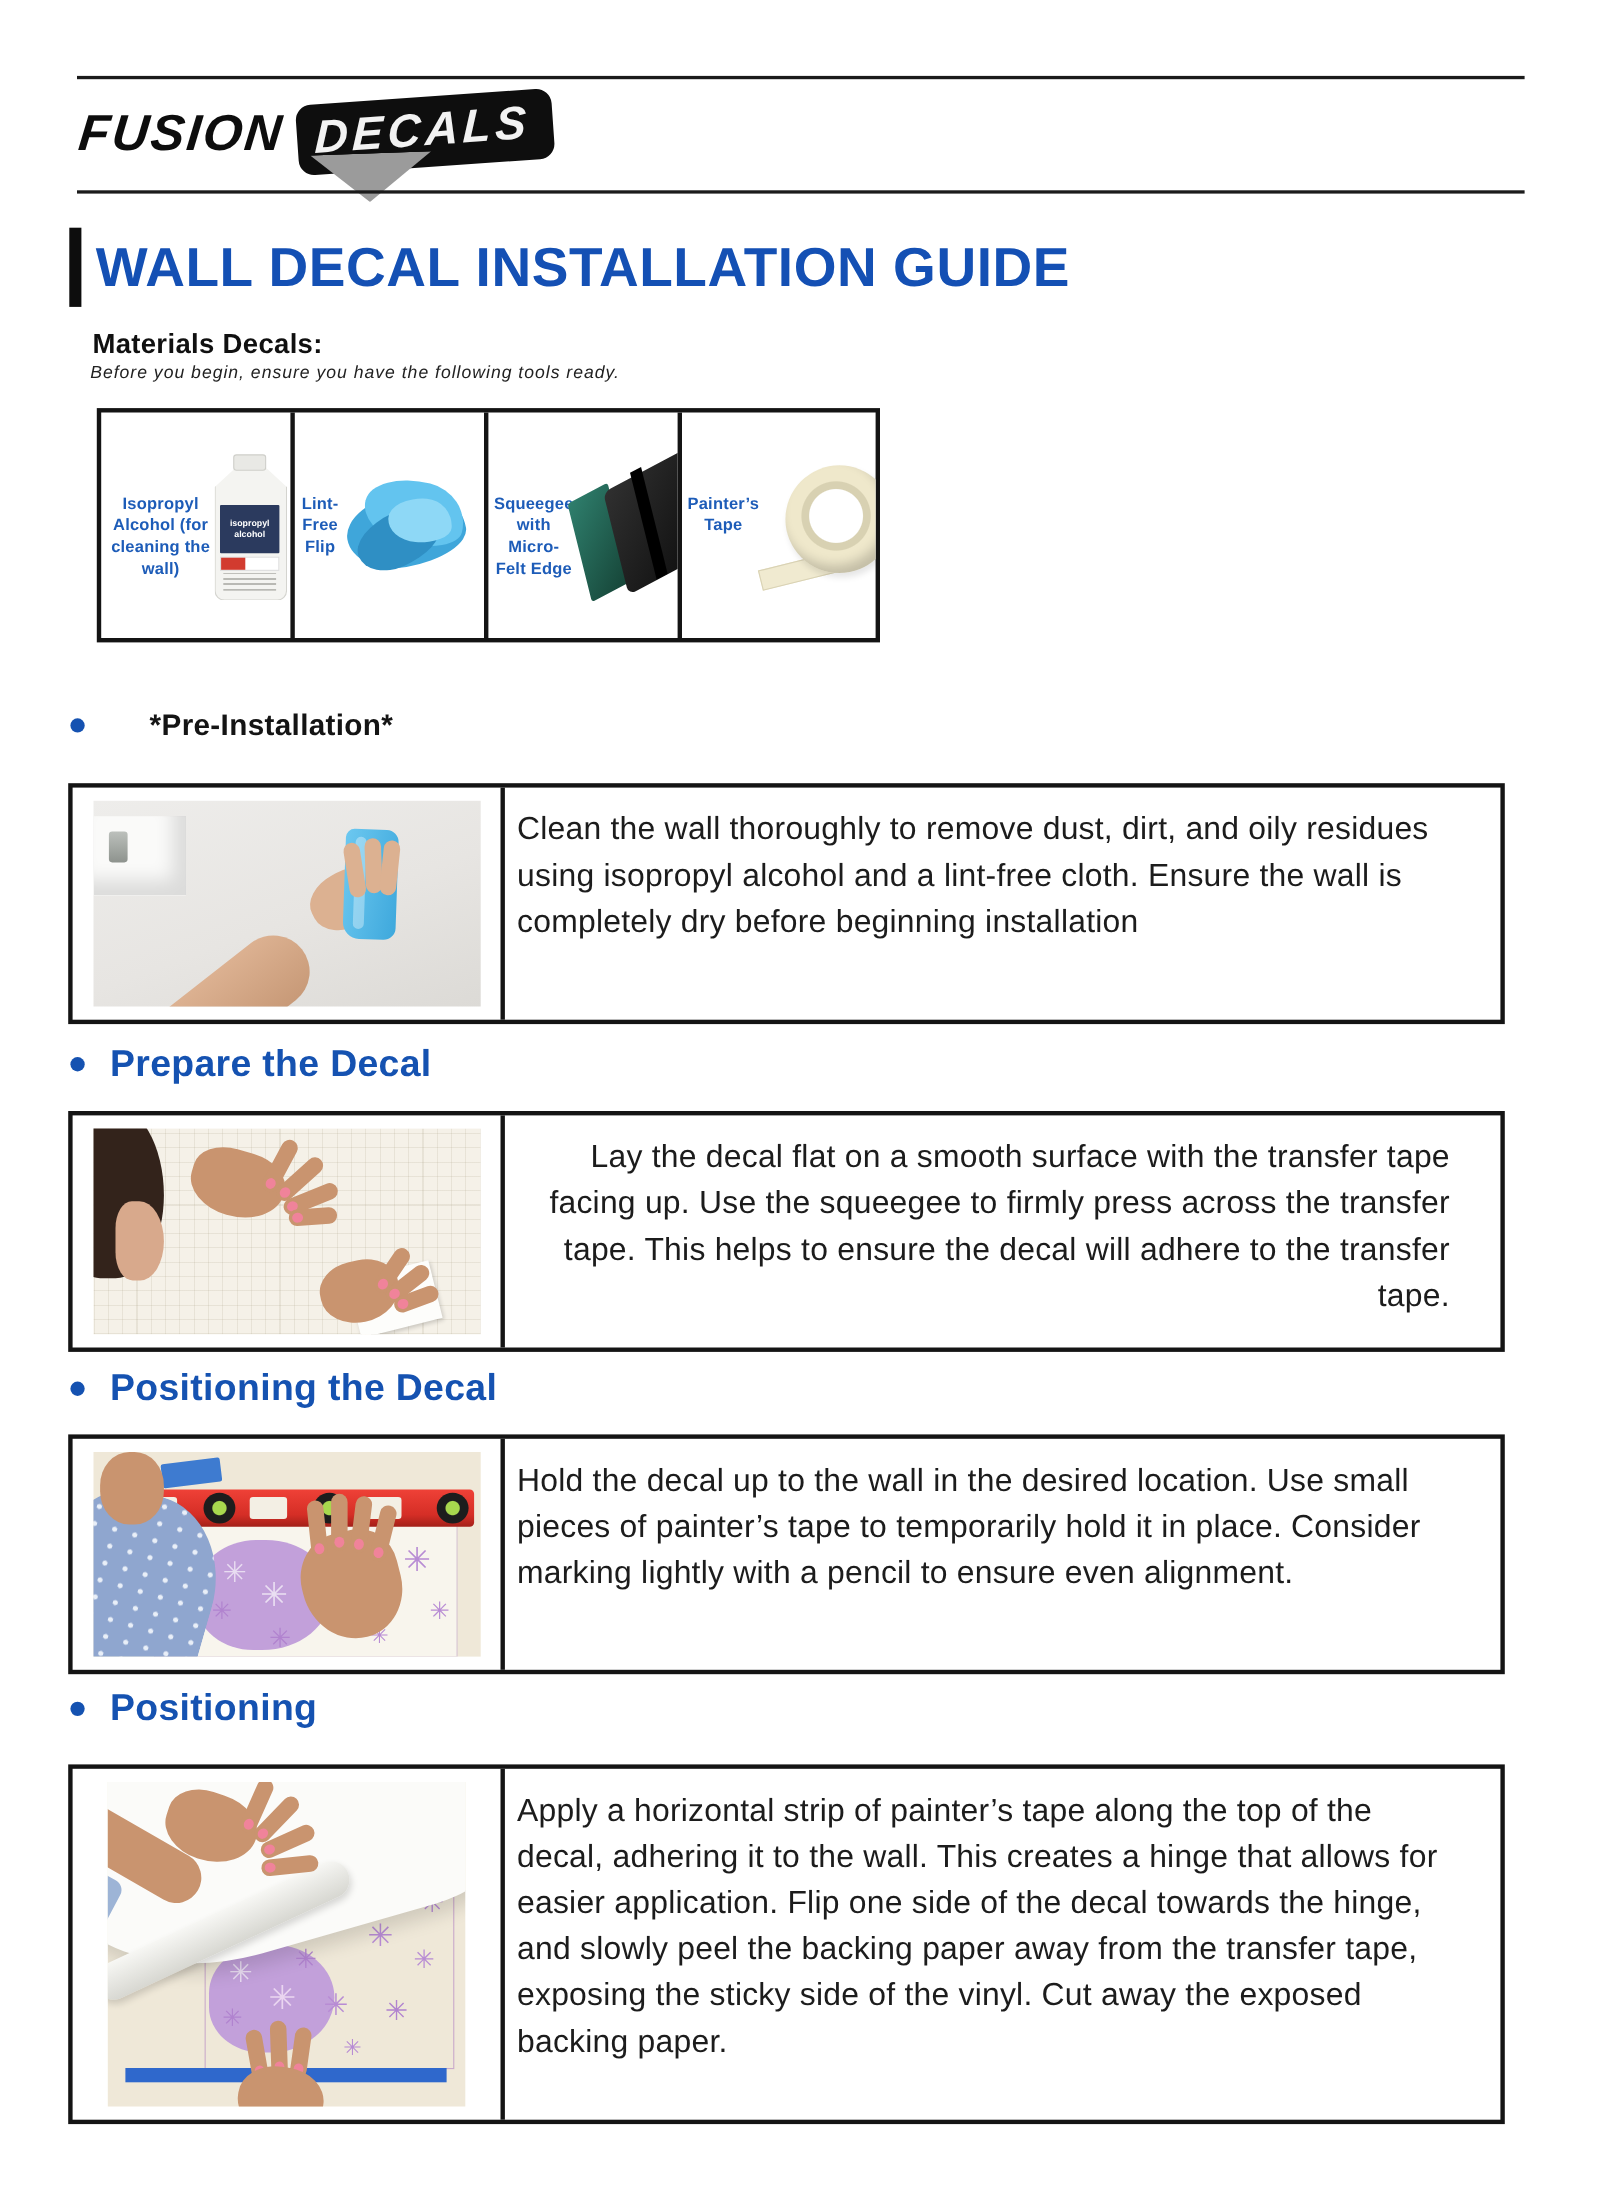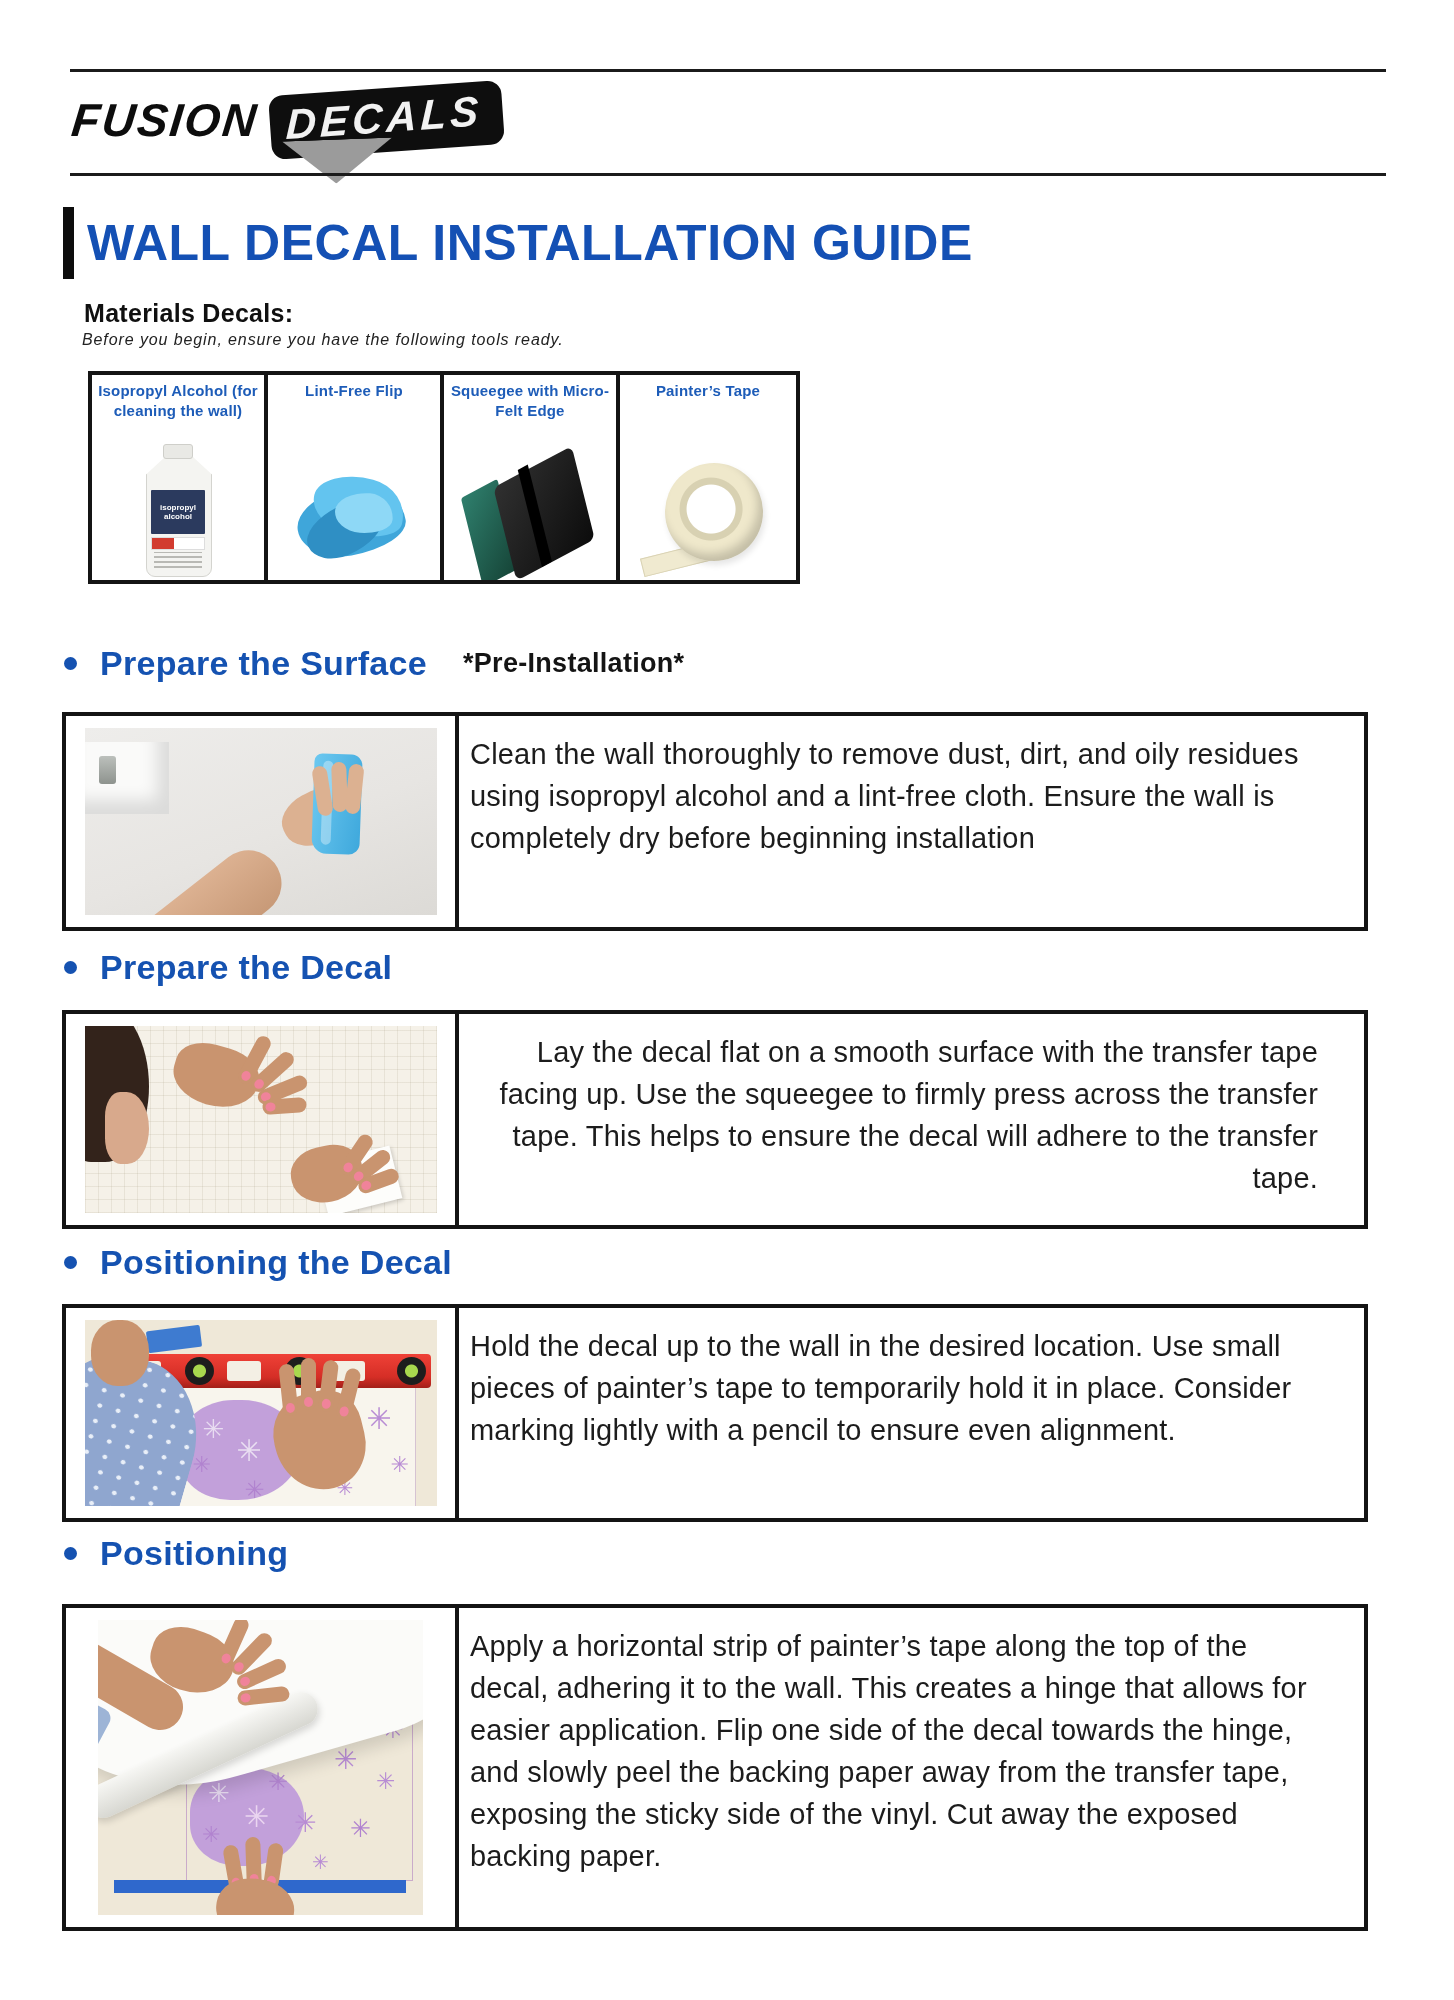--- a/index.html
+++ b/index.html
@@ -25,22 +25,22 @@
   .title-row{position:absolute;left:63px;top:207px;display:flex;align-items:center;}
   .title-bar{width:11px;height:72px;background:#0d0d0d;margin-right:13px;}
   .page-title{margin:0;font-size:50px;font-weight:bold;color:#1450b4;letter-spacing:0.5px;white-space:nowrap;}
 
   
   .materials-label{position:absolute;left:84px;top:299px;font-size:25px;font-weight:bold;color:#101010;letter-spacing:0.3px;}
   .materials-note{position:absolute;left:82px;top:331px;font-size:16px;font-style:italic;color:#222;letter-spacing:0.9px;}
 
   .materials-table{position:absolute;left:88px;top:371px;width:712px;height:213px;border:4px solid #141414;
                    background:#fff;display:grid;grid-template-columns:repeat(4,1fr);box-sizing:border-box;}
-  .mat-cell{border-right:4px solid #141414;display:flex;flex-direction:column;align-items:center;
-            padding:6px 5px 4px 5px;box-sizing:border-box;overflow:hidden;gap:20px;}
+  .mat-cell{border-right:4px solid #141414;display:flex;flex-direction:row;align-items:center;
+            padding:6px 5px 4px 5px;box-sizing:border-box;overflow:hidden;}
   .mat-cell:last-child{border-right:none;}
   .mat-name{font-size:15px;font-weight:bold;color:#1d5cb8;text-align:center;line-height:1.32;
             height:60px;display:flex;align-items:flex-start;justify-content:center;letter-spacing:0.2px;}
   .mat-img{flex:1;width:100%;position:relative;display:flex;align-items:center;justify-content:center;}
 
   
   .bottle{position:relative;width:64px;height:132px;}
   .bottle-cap{position:absolute;top:0;left:50%;transform:translateX(-50%);width:28px;height:13px;
               background:#e9e9e5;border:1px solid #cfcfca;border-radius:3px;}
   .bottle-body{position:absolute;top:11px;left:0;width:64px;height:120px;
@@ -271,21 +271,20 @@
           <div class="tape-strip"></div>
           <div class="tape-roll"></div>
         </div>
       </div>
     </div>
 
   </div>
 
   <div class="sec-head sh1">
     <span class="bullet"></span>
-    <span class="sec-title">Prepare the Surface</span>
     <span class="sec-suffix">*Pre-Installation*</span>
   </div>
   <div class="step st1">
     <div class="step-photo">
       <div class="scene scene-std s1">
         <div class="s1-shelf"></div>
         <div class="s1-jar"></div>
         <div class="s1-arm"></div>
         <div class="s1-hand"></div>
         <div class="s1-cloth"></div>

